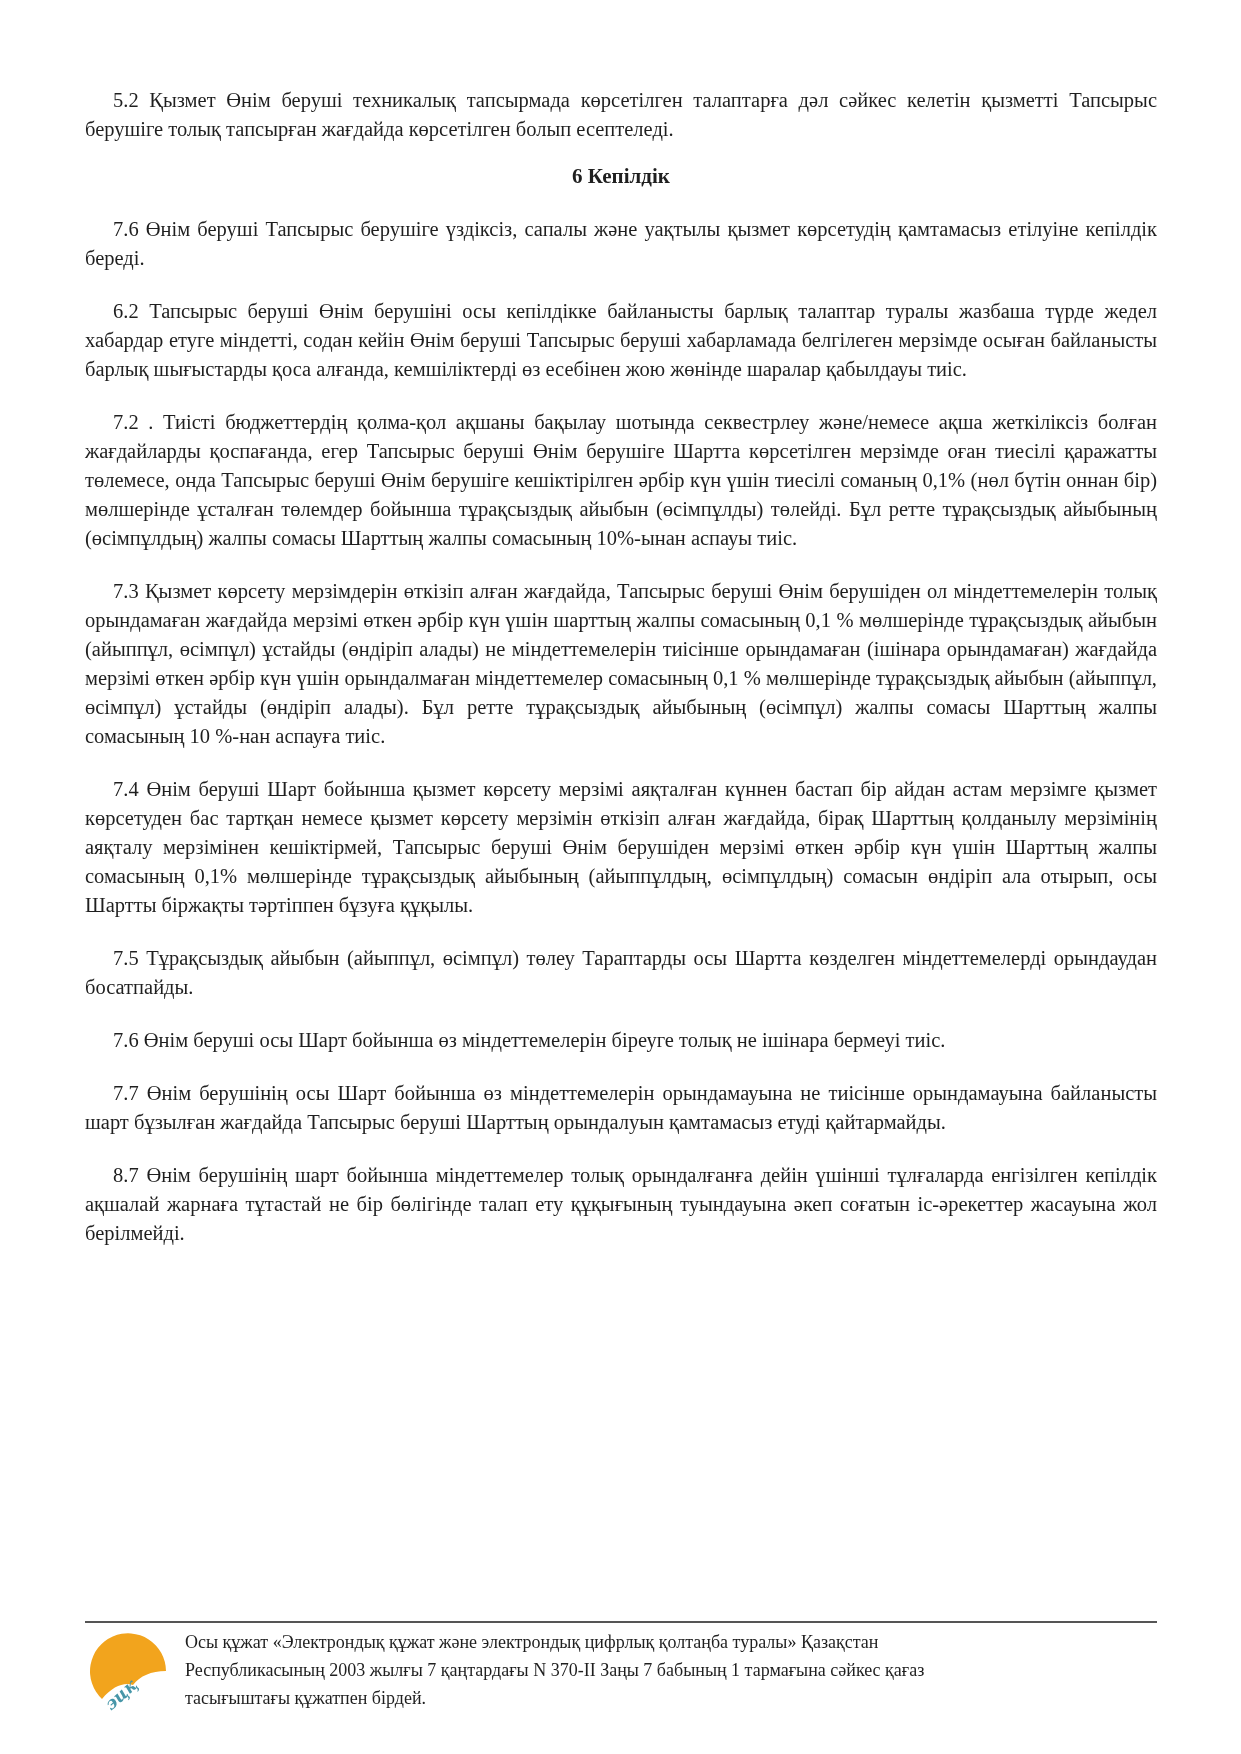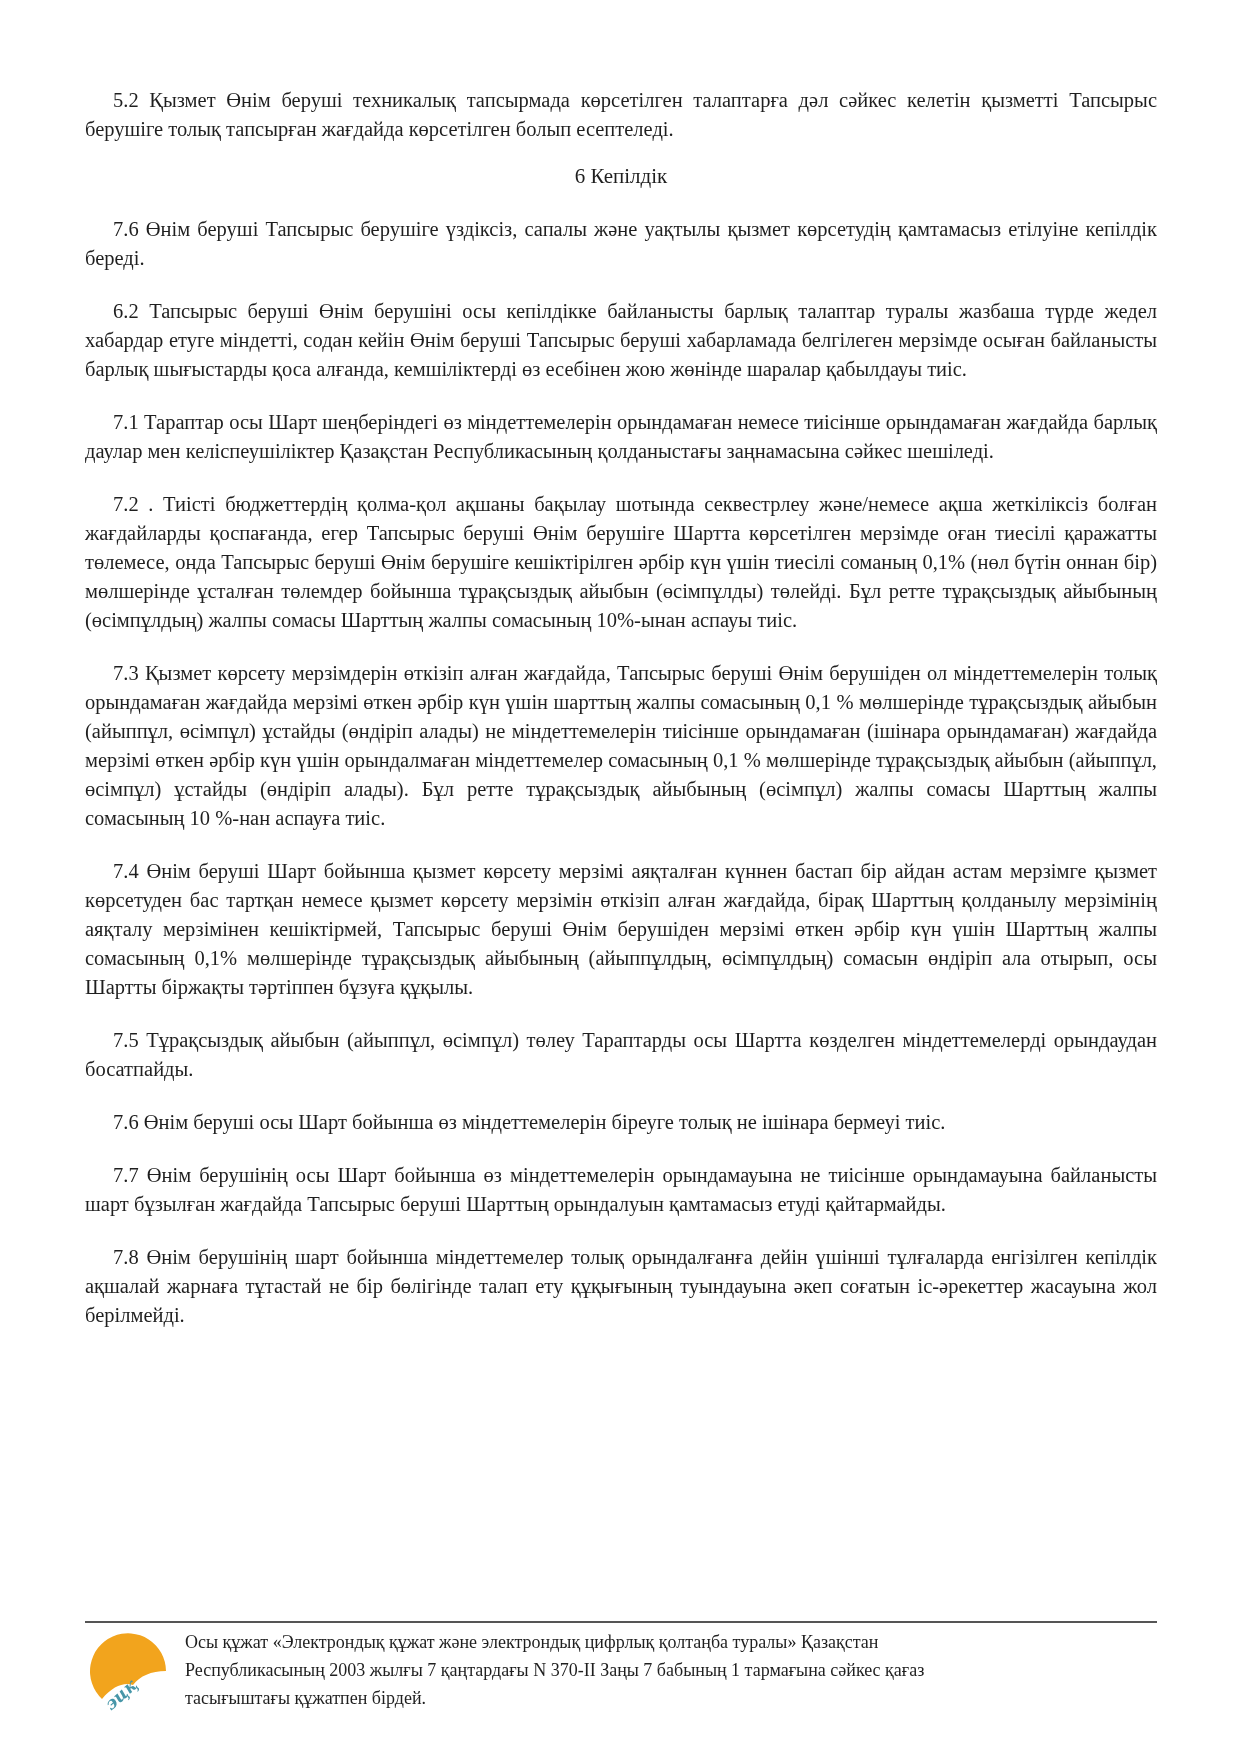--- a/index.html
+++ b/index.html
@@ -27,21 +27,21 @@
     text-align: justify;
   }
   .para {
     text-indent: 28px;
     margin: 24px 0 0 0;
   }
   .para:first-child {
     margin-top: 0;
   }
   .heading {
-    font-weight: normal;
+    font-weight: bold;
     text-align: center;
     text-indent: 0;
     margin: 18px 0 20px 0;
     font-size: 21px;
   }
   .footer {
     position: absolute;
     left: 85px;
     top: 1621px;
     width: 1072px;
@@ -74,28 +74,27 @@
 </head>
 <body>
 
 <div class="page" style="background: rgb(255, 255, 255); color: rgb(31, 31, 31);">
 
   <div class="content">
       <div class="para">5.2 Қызмет Өнім беруші техникалық тапсырмада көрсетілген талаптарға дәл сәйкес келетін қызметті Тапсырыс берушіге толық тапсырған жағдайда көрсетілген болып есептеледі.</div>
       <div class="heading">6 Кепілдік</div>
       <div class="para">7.6 Өнім беруші Тапсырыс берушіге үздіксіз, сапалы және уақтылы қызмет көрсетудің қамтамасыз етілуіне кепілдік береді.</div>
       <div class="para">6.2 Тапсырыс беруші Өнім берушіні осы кепілдікке байланысты барлық талаптар туралы жазбаша түрде жедел хабардар етуге міндетті, содан кейін Өнім беруші Тапсырыс беруші хабарламада белгілеген мерзімде осыған байланысты барлық шығыстарды қоса алғанда, кемшіліктерді өз есебінен жою жөнінде шаралар қабылдауы тиіс.</div>
-      <div class="para">7.1 Тараптар осы Шарт шеңберіндегі өз міндеттемелерін орындамаған немесе тиісінше орындамаған жағдайда барлық даулар мен келіспеушіліктер Қазақстан Республикасының қолданыстағы заңнамасына сәйкес шешіледі.</div>
       <div class="para">7.2 . Тиісті бюджеттердің қолма-қол ақшаны бақылау шотында секвестрлеу және/немесе ақша жеткіліксіз болған жағдайларды қоспағанда, егер Тапсырыс беруші Өнім берушіге Шартта көрсетілген мерзімде оған тиесілі қаражатты төлемесе, онда Тапсырыс беруші Өнім берушіге кешіктірілген әрбір күн үшін тиесілі соманың 0,1% (нөл бүтін оннан бір) мөлшерінде ұсталған төлемдер бойынша тұрақсыздық айыбын (өсімпұлды) төлейді. Бұл ретте тұрақсыздық айыбының (өсімпұлдың) жалпы сомасы Шарттың жалпы сомасының 10%-ынан аспауы тиіс.</div>
       <div class="para">7.3 Қызмет көрсету мерзімдерін өткізіп алған жағдайда, Тапсырыс беруші Өнім берушіден ол міндеттемелерін толық орындамаған жағдайда мерзімі өткен әрбір күн үшін шарттың жалпы сомасының 0,1 % мөлшерінде тұрақсыздық айыбын (айыппұл, өсімпұл) ұстайды (өндіріп алады) не міндеттемелерін тиісінше орындамаған (ішінара орындамаған) жағдайда мерзімі өткен әрбір күн үшін орындалмаған міндеттемелер сомасының 0,1 % мөлшерінде тұрақсыздық айыбын (айыппұл, өсімпұл) ұстайды (өндіріп алады). Бұл ретте тұрақсыздық айыбының (өсімпұл) жалпы сомасы Шарттың жалпы сомасының 10 %-нан аспауға тиіс.</div>
       <div class="para">7.4 Өнім беруші Шарт бойынша қызмет көрсету мерзімі аяқталған күннен бастап бір айдан астам мерзімге қызмет көрсетуден бас тартқан немесе қызмет көрсету мерзімін өткізіп алған жағдайда, бірақ Шарттың қолданылу мерзімінің аяқталу мерзімінен кешіктірмей, Тапсырыс беруші Өнім берушіден мерзімі өткен әрбір күн үшін Шарттың жалпы сомасының 0,1% мөлшерінде тұрақсыздық айыбының (айыппұлдың, өсімпұлдың) сомасын өндіріп ала отырып, осы Шартты біржақты тәртіппен бұзуға құқылы.</div>
       <div class="para">7.5 Тұрақсыздық айыбын (айыппұл, өсімпұл) төлеу Тараптарды осы Шартта көзделген міндеттемелерді орындаудан босатпайды.</div>
       <div class="para">7.6 Өнім беруші осы Шарт бойынша өз міндеттемелерін біреуге толық не ішінара бермеуі тиіс.</div>
       <div class="para">7.7 Өнім берушінің осы Шарт бойынша өз міндеттемелерін орындамауына не тиісінше орындамауына байланысты шарт бұзылған жағдайда Тапсырыс беруші Шарттың орындалуын қамтамасыз етуді қайтармайды.</div>
-      <div class="para">7.8 Өнім берушінің шарт бойынша міндеттемелер толық орындалғанға дейін үшінші тұлғаларда енгізілген кепілдік ақшалай жарнаға тұтастай не бір бөлігінде талап ету құқығының туындауына әкеп соғатын іс-әрекеттер жасауына жол берілмейді.</div>
+      <div class="para">8.7 Өнім берушінің шарт бойынша міндеттемелер толық орындалғанға дейін үшінші тұлғаларда енгізілген кепілдік ақшалай жарнаға тұтастай не бір бөлігінде талап ету құқығының туындауына әкеп соғатын іс-әрекеттер жасауына жол берілмейді.</div>
     </div>
 
   <div class="footer">
     <div class="footer-rule" style="border-top-color: rgb(85, 85, 85);"></div>
     <svg class="footer-logo" viewBox="0 0 88 88" xmlns="http://www.w3.org/2000/svg">
       <path d="M81 38 A38 38 0 1 0 17 66 C28 53 39 49 48 52 C55 43 66 38 81 38 Z" fill="#F2A41D"></path>
       <text transform="translate(26 78) rotate(-42)" font-size="17" font-weight="bold" font-style="italic" fill="#4796A8" style="font-family:'DejaVu Serif', serif;">эцқ</text>
     </svg>
     <div class="footer-text">
         <div class="footer-line">Осы құжат «Электрондық құжат және электрондық цифрлық қолтаңба туралы» Қазақстан</div>

